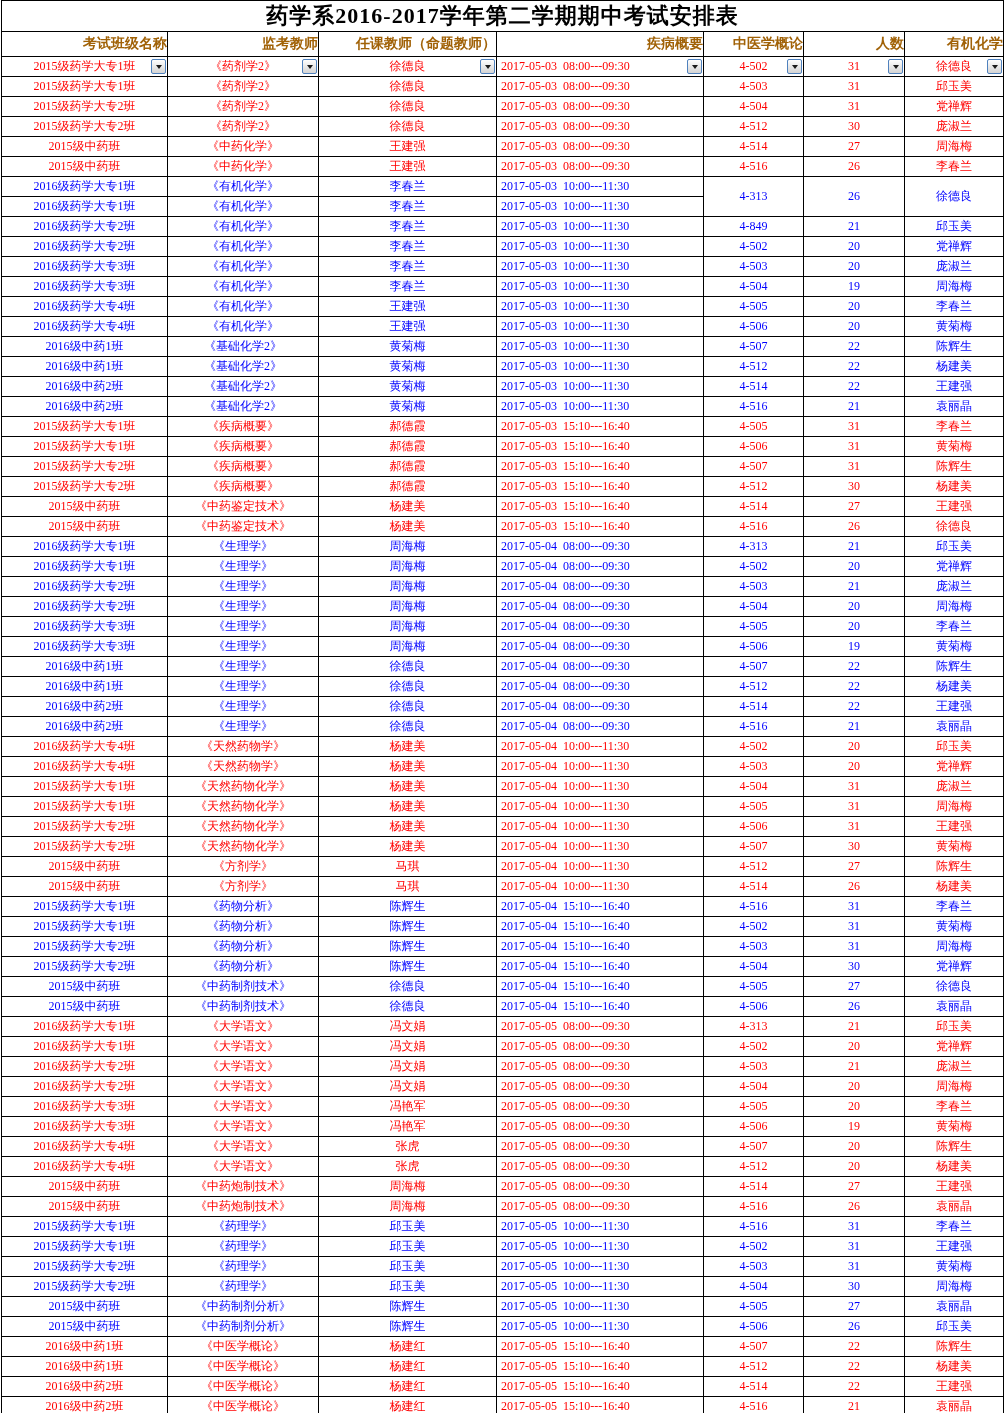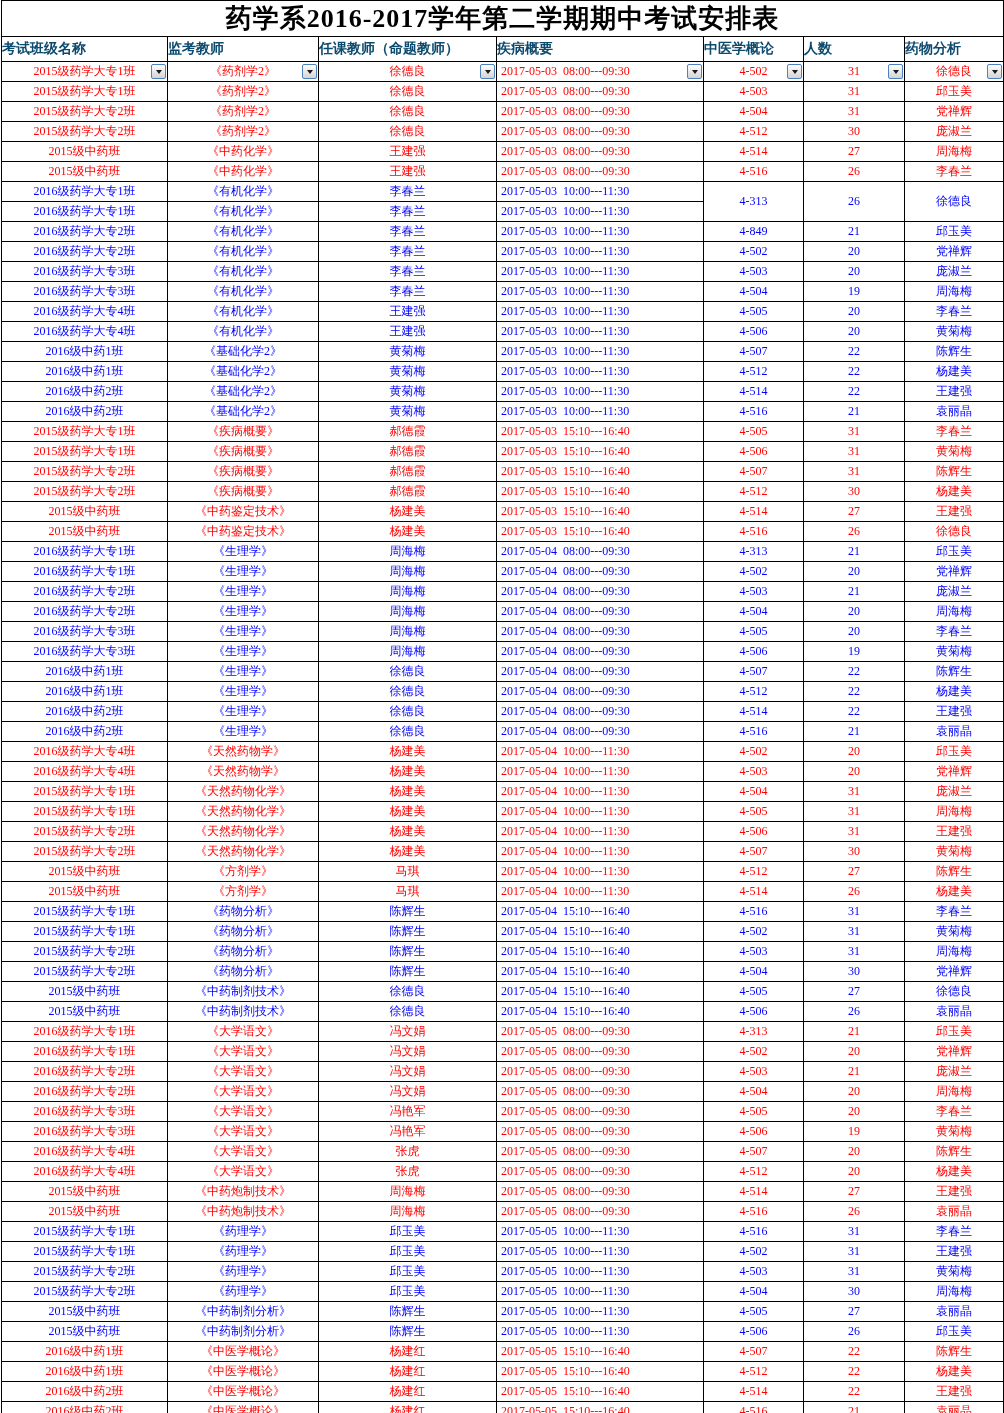--- a/index.html
+++ b/index.html
@@ -1,21 +1,21 @@
 <!DOCTYPE html>
 <html><head>
 <meta charset="utf-8">
 <style>
   html,body{margin:0;padding:0;background:#ffffff;}
   .sheet{width:1004px;height:1413px;overflow:hidden;background:#fff;
          font-family:"Liberation Serif","DejaVu Serif",serif;}
   table{border-collapse:collapse;table-layout:fixed;width:1002px;margin-left:1px;}
   th,td{border:1px solid #000;padding:0;overflow:hidden;white-space:nowrap;box-sizing:border-box;}
-  th.title-cell{height:29px;font-size:26px;font-weight:bold;text-align:center;color:#000;letter-spacing:1px;}
-  tr.head th{height:25px;font-size:14px;font-weight:bold;text-align:left;color:#0c4a6e;}
+  th.title-cell{height:29px;font-size:22px;font-weight:bold;text-align:center;color:#000;letter-spacing:1px;}
+  tr.head th{height:25px;font-size:14px;font-weight:bold;text-align:right;color:#a16207;}
   td{height:19px;font-size:12px;text-align:center;line-height:19px;}
   tr.red td{color:#ff0000;}
   tr.blue td{color:#0000ff;}
   td.time{text-align:left;padding-left:4px;white-space:pre;}
   td.has-filter{position:relative;}
   .filter-btn{position:absolute;right:1px;top:0;bottom:0;margin:auto 0;width:15px;height:15px;
               background:linear-gradient(#fefefe,#d4d4d4);border:1px solid #4f81bd;border-radius:2px;
               display:flex;align-items:center;justify-content:center;cursor:pointer;box-sizing:border-box;}
   .tri{width:0;height:0;border-left:3px solid transparent;border-right:3px solid transparent;
        border-top:4px solid #1a1a1a;}
@@ -38,21 +38,21 @@
       <tr>
         <th class="title-cell" colspan="7">药学系2016-2017学年第二学期期中考试安排表</th>
       </tr>
       <tr class="head">
           <th>考试班级名称</th>
           <th>监考教师</th>
           <th>任课教师（命题教师）</th>
           <th>疾病概要</th>
           <th>中医学概论</th>
           <th>人数</th>
-          <th>药物分析</th>
+          <th>有机化学</th>
         </tr>
     </thead>
     <tbody>
         <tr class="red">
           <td class="has-filter"><span>2015级药学大专1班</span><span class="filter-btn">
               <span class="tri"></span>
             </span></td>
           <td class="has-filter"><span>《药剂学2》</span><span class="filter-btn">
               <span class="tri"></span>
             </span></td>

